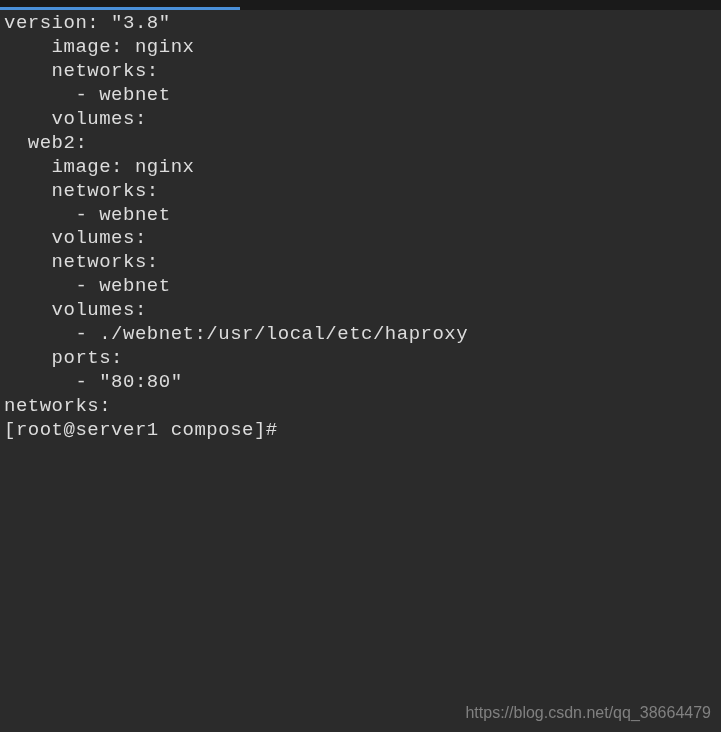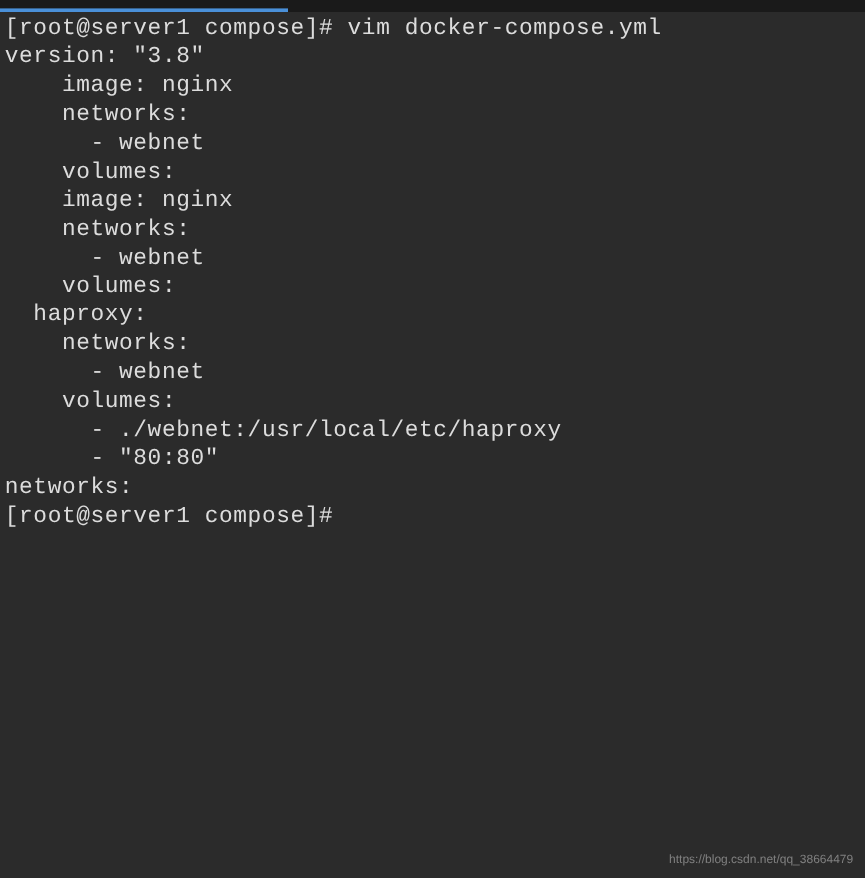--- a/index.html
+++ b/index.html
@@ -33,50 +33,50 @@
       line-height: 1.26;
       letter-spacing: 0.5px;
     }
     .line {
       white-space: pre;
     }
     .watermark {
       position: absolute;
       bottom: 10px;
       right: 10px;
-      font-size: 10px;
+      font-size: 16px;
       color: #808080;
       font-family: Arial, sans-serif;
       letter-spacing: 0;
     }
   </style>
 </head>
 <body>
 
 <div class="tab-bar">
   <div class="tab-indicator"></div>
 </div>
 
 <div class="terminal">
-  <div class="line"><span>[root@server1 compose]# </span><span>vim docker-compose.yml</span></div>
   <div class="line">version: "3.8"</div>
   <div class="line">    image: nginx</div>
   <div class="line">    networks:</div>
   <div class="line">      - webnet</div>
   <div class="line">    volumes:</div>
   <div class="line"></div>
+  <div class="line">  web2:</div>
   <div class="line">    image: nginx</div>
   <div class="line">    networks:</div>
   <div class="line">      - webnet</div>
   <div class="line">    volumes:</div>
   <div class="line"></div>
-  <div class="line">  haproxy:</div>
   <div class="line">    networks:</div>
   <div class="line">      - webnet</div>
   <div class="line">    volumes:</div>
   <div class="line">      - ./webnet:/usr/local/etc/haproxy</div>
+  <div class="line">    ports:</div>
   <div class="line">      - "80:80"</div>
   <div class="line"></div>
   <div class="line">networks:</div>
   <div class="line"><span>[root@server1 compose]# </span></div>
 </div>
 
 <div class="watermark">https://blog.csdn.net/qq_38664479</div>
 
 </body></html>

